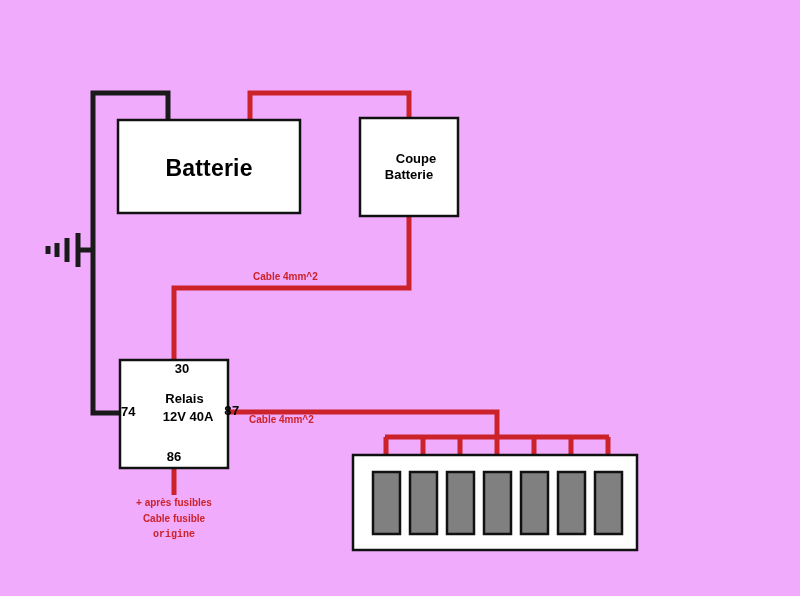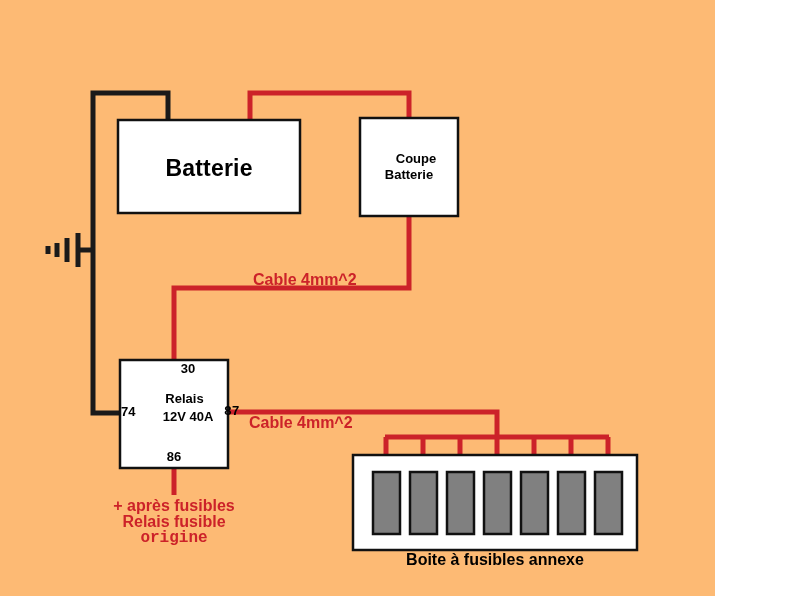--- a/index.html
+++ b/index.html
@@ -2,23 +2,23 @@
 <html><head>
 <meta charset="utf-8">
 <style>
   html, body {
     margin: 0;
     padding: 0;
     background: #ffffff;
   }
   #canvas {
     position: relative;
-    width: 715px;
+    width: 800px;
     height: 596px;
-    background: #fdba74;
+    background: #f0abfc;
     font-family: "Liberation Sans", sans-serif;
     overflow: hidden;
   }
   svg.diagram {
     position: absolute;
     left: 0;
     top: 0;
     width: 800px;
     height: 596px;
   }
@@ -78,21 +78,21 @@
   }
   #relay-label {
     font-size: 13px;
   }
   .term {
     font-size: 13px;
     font-weight: bold;
     color: #000000;
   }
   .cable-note {
-    font-size: 16px;
+    font-size: 10px;
   }
   #fusebox-label {
     font-size: 16px;
   }
 </style>
 </head>
 <body>
 
 <div id="canvas">
 
@@ -145,31 +145,30 @@
   </svg>
 
   <div class="lbl lbl-black center" id="battery-label" style="left:209px; top:155px;">Batterie</div>
 
   <div class="lbl lbl-black center" id="coupe-label" style="left:416px; top:152px;">Coupe</div>
   <div class="lbl lbl-black center" id="coupe-label" style="left:409px; top:168px;">Batterie</div>
 
   <div class="lbl lbl-black center" id="relay-label" style="left:174px; top:392px;padding-left:21px;">Relais</div>
   <div class="lbl lbl-black center" id="relay-label" style="left:188px; top:410px;">12V 40A</div>
 
-  <div class="lbl term center" style="left:188px; top:362px;">30</div>
+  <div class="lbl term center" style="left:182px; top:362px;">30</div>
 
   <div class="lbl term" style="left:121px; top:405px;">74</div>
 
   <div class="lbl term center" style="left:174px; top:450px;">86</div>
 
   <div class="lbl term" style="left:224px; top:405px;font-family:Liberation Mono, monospace;">87</div>
 
   <div class="lbl lbl-red cable-note" style="left:253px; top:271px;">Cable 4mm^2</div>
 
   <div class="lbl lbl-red cable-note" style="left:249px; top:414px;">Cable 4mm^2</div>
 
   <div class="lbl lbl-red cable-note center" style="left:174px; top:497px;">+ après fusibles</div>
-  <div class="lbl lbl-red cable-note center" style="left:174px; top:513px;">Relais fusible</div>
+  <div class="lbl lbl-red cable-note center" style="left:174px; top:513px;">Cable fusible</div>
   <div class="lbl lbl-red cable-note center" style="left:174px; top:529px;font-family:Liberation Mono, monospace;">origine</div>
 
-  <div class="lbl lbl-black center" id="fusebox-label" style="left:495px; top:551px;">Boite à fusibles annexe</div>
 
 </div>
 
 </body></html>

